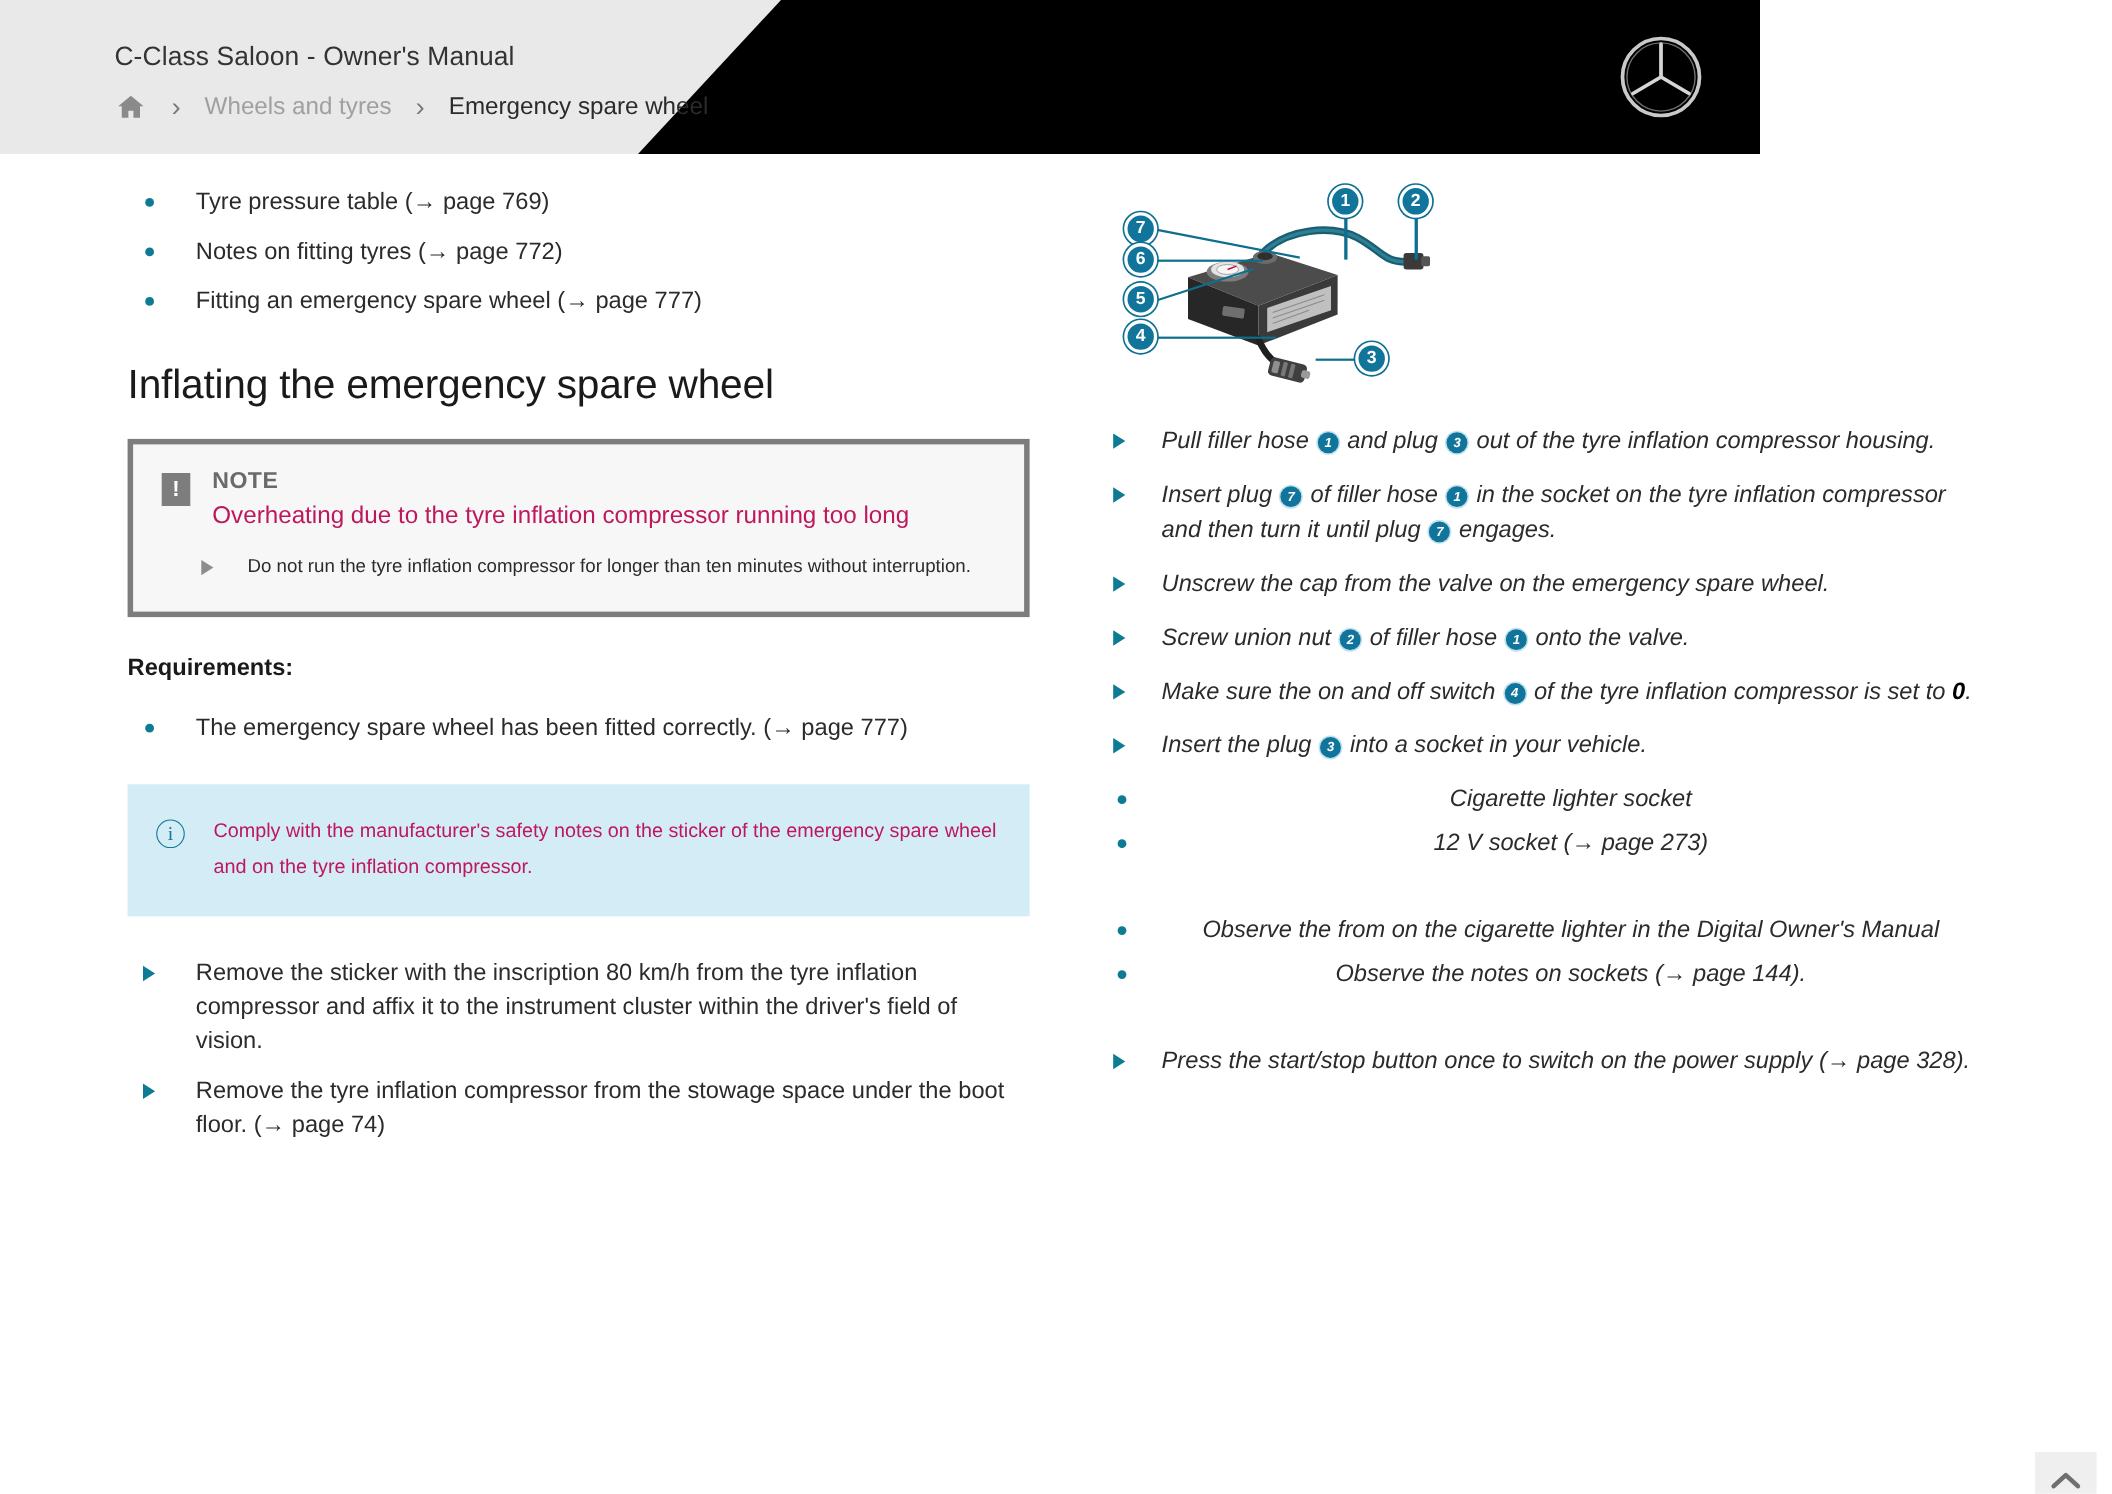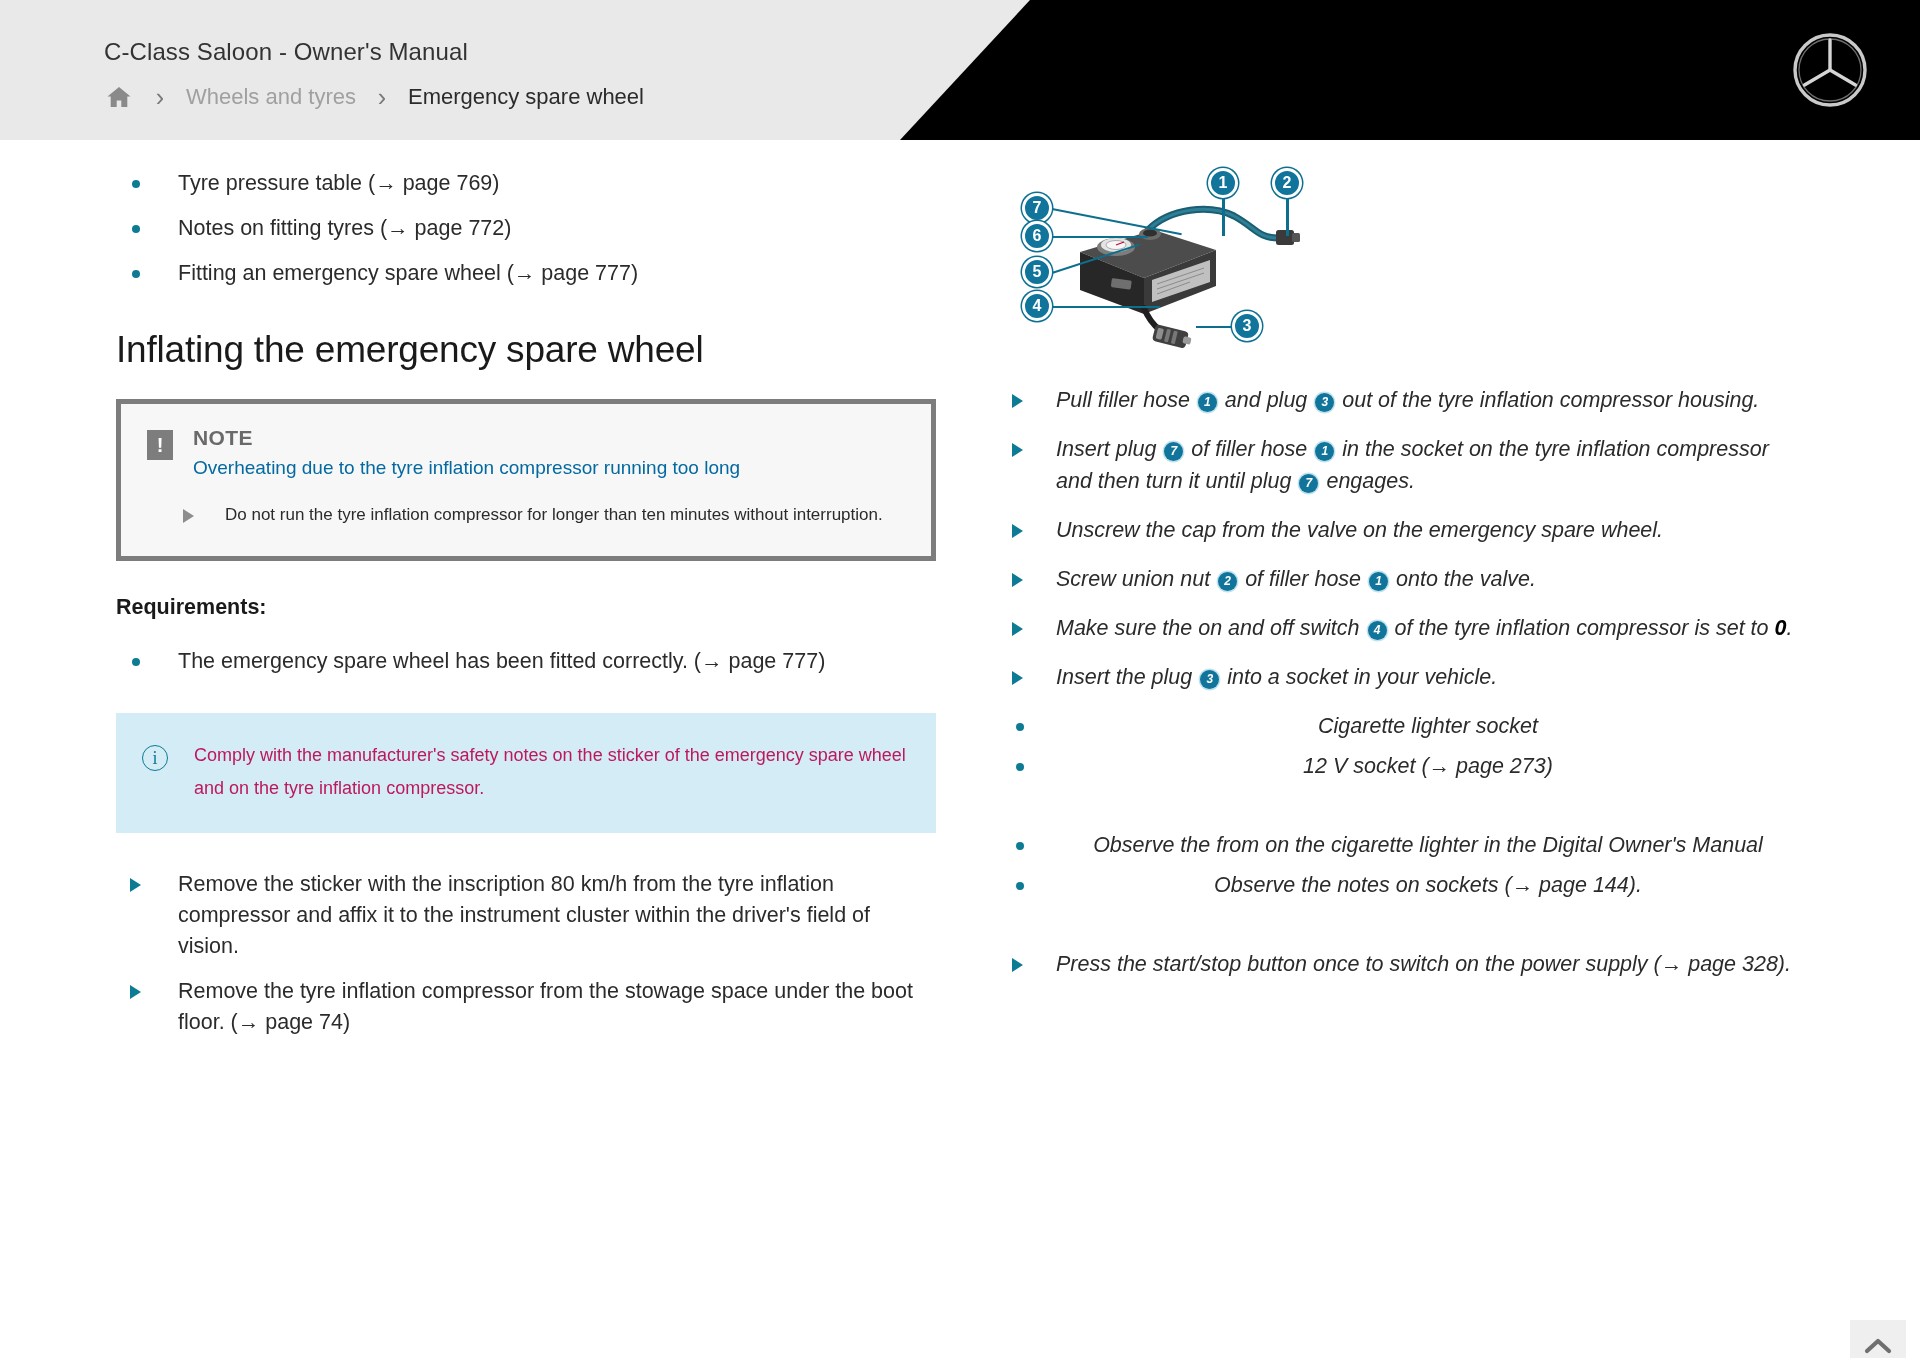--- a/index.html
+++ b/index.html
@@ -6,21 +6,21 @@
   html, body {
     width: 1920px; height: 1358px;
     font-family: "Liberation Sans", sans-serif;
     background: #ffffff;
     overflow: hidden;
   }
 
   
   .header {
     position: relative;
-    width: 1920px; height: 140px;
+    width: 1600px; height: 140px;
     background: #e9e9e9;
     overflow: hidden;
   }
   .header-black {
     position: absolute; top: 0; right: 0;
     width: 1020px; height: 140px;
     background: #000000;
     clip-path: polygon(100% 0, 100% 100%, 0 100%, 130px 0);
   }
   .header-title {
@@ -113,21 +113,21 @@
     color: #ffffff;
     font-size: 20px; font-weight: bold;
     display: flex; align-items: center; justify-content: center;
     margin-top: 4px;
   }
   .note-title {
     font-size: 21px; font-weight: bold; color: #6a6a6a;
     letter-spacing: .4px;
   }
   .note-sub {
-    font-size: 19px; color: #0369a1; line-height: 31px; margin-top: 2px;
+    font-size: 22px; color: #be185d; line-height: 31px; margin-top: 2px;
   }
   .note-list { list-style: none; margin-top: 16px; }
   .note-list li {
     position: relative; padding-left: 78px;
     font-size: 17px; line-height: 31px; color: #2b2b2b;
   }
   .note-list li::before {
     content: "";
     position: absolute; left: 36px; top: 10px;
     width: 0; height: 0;

